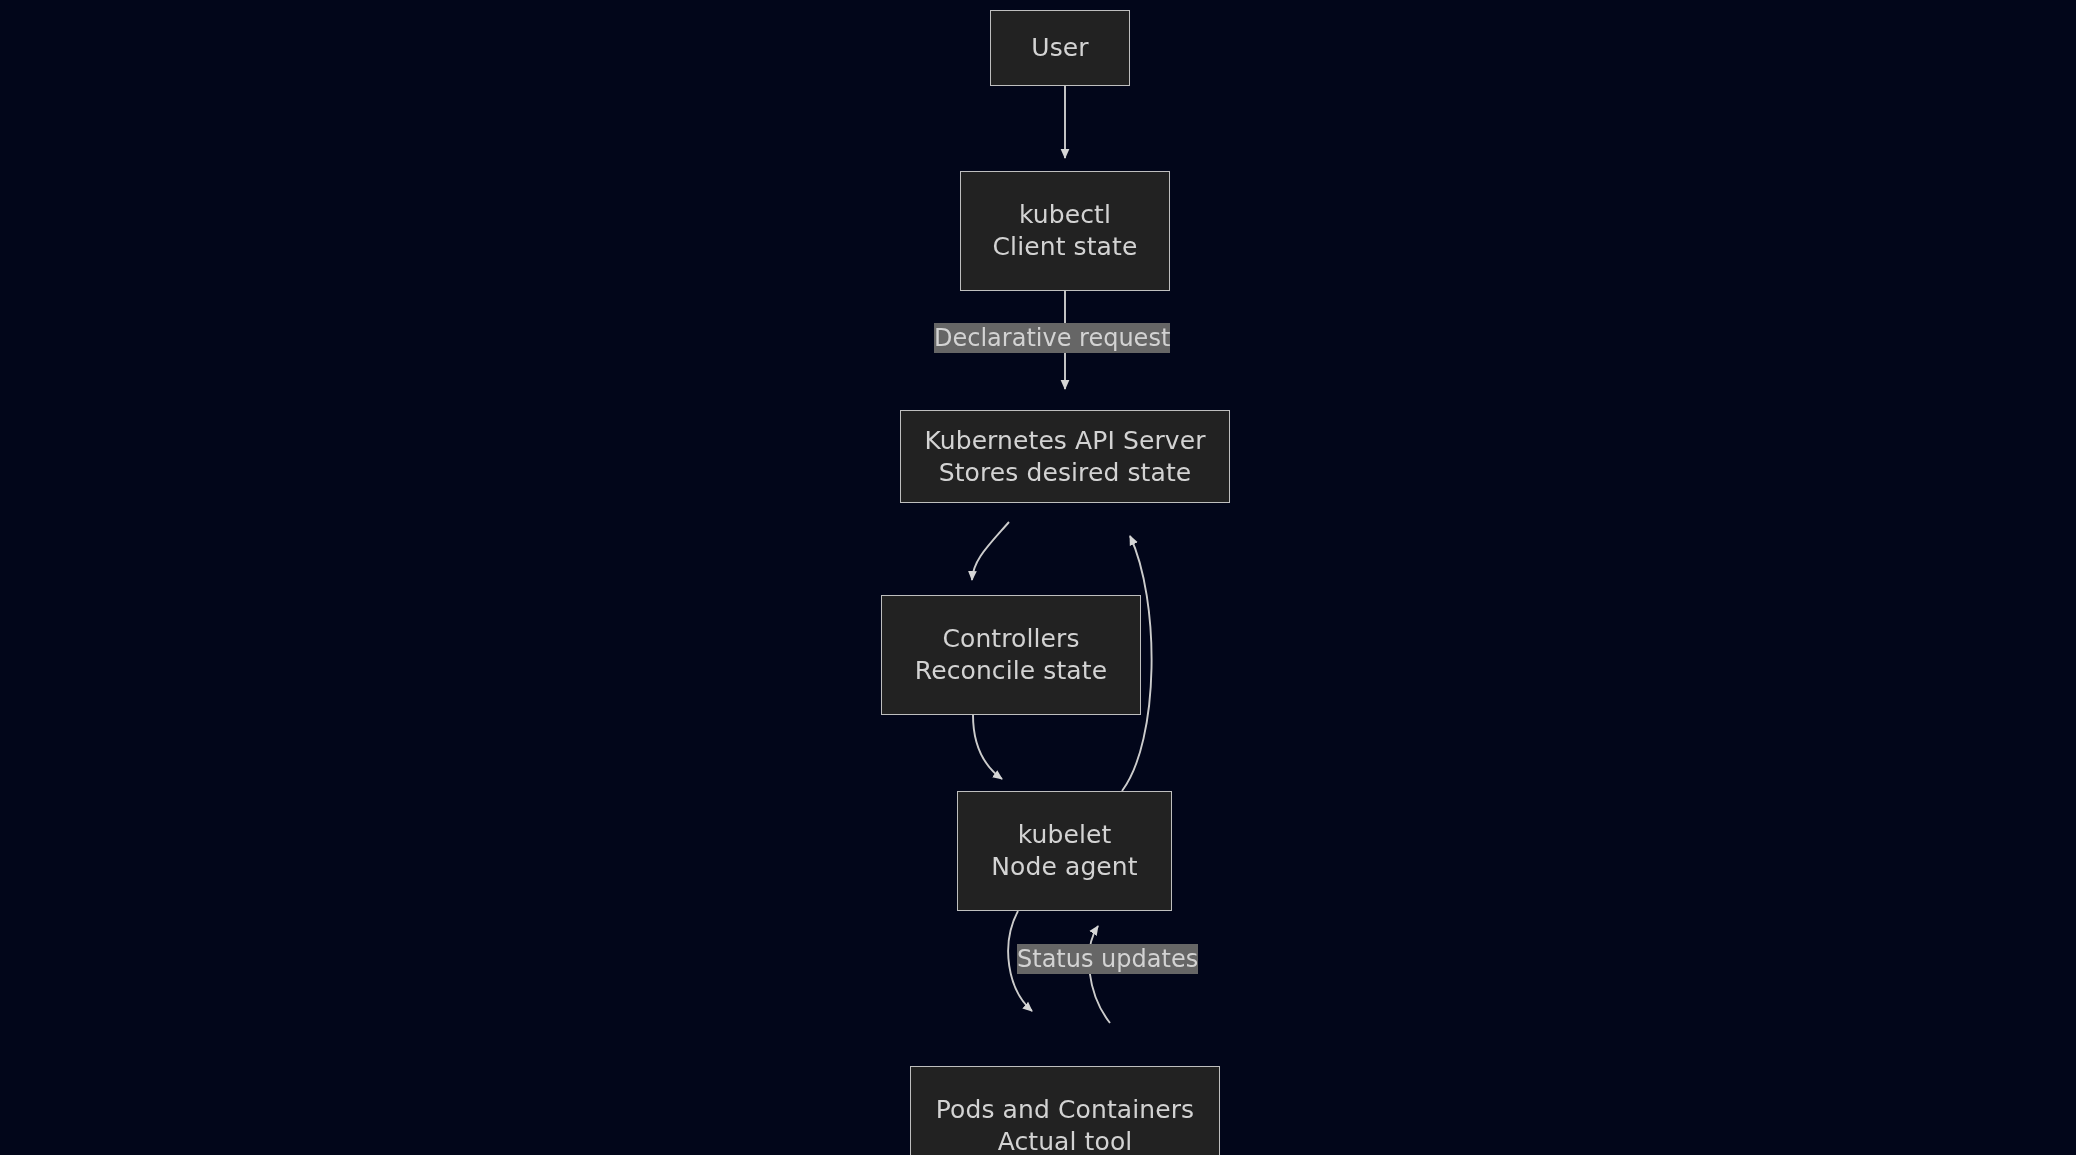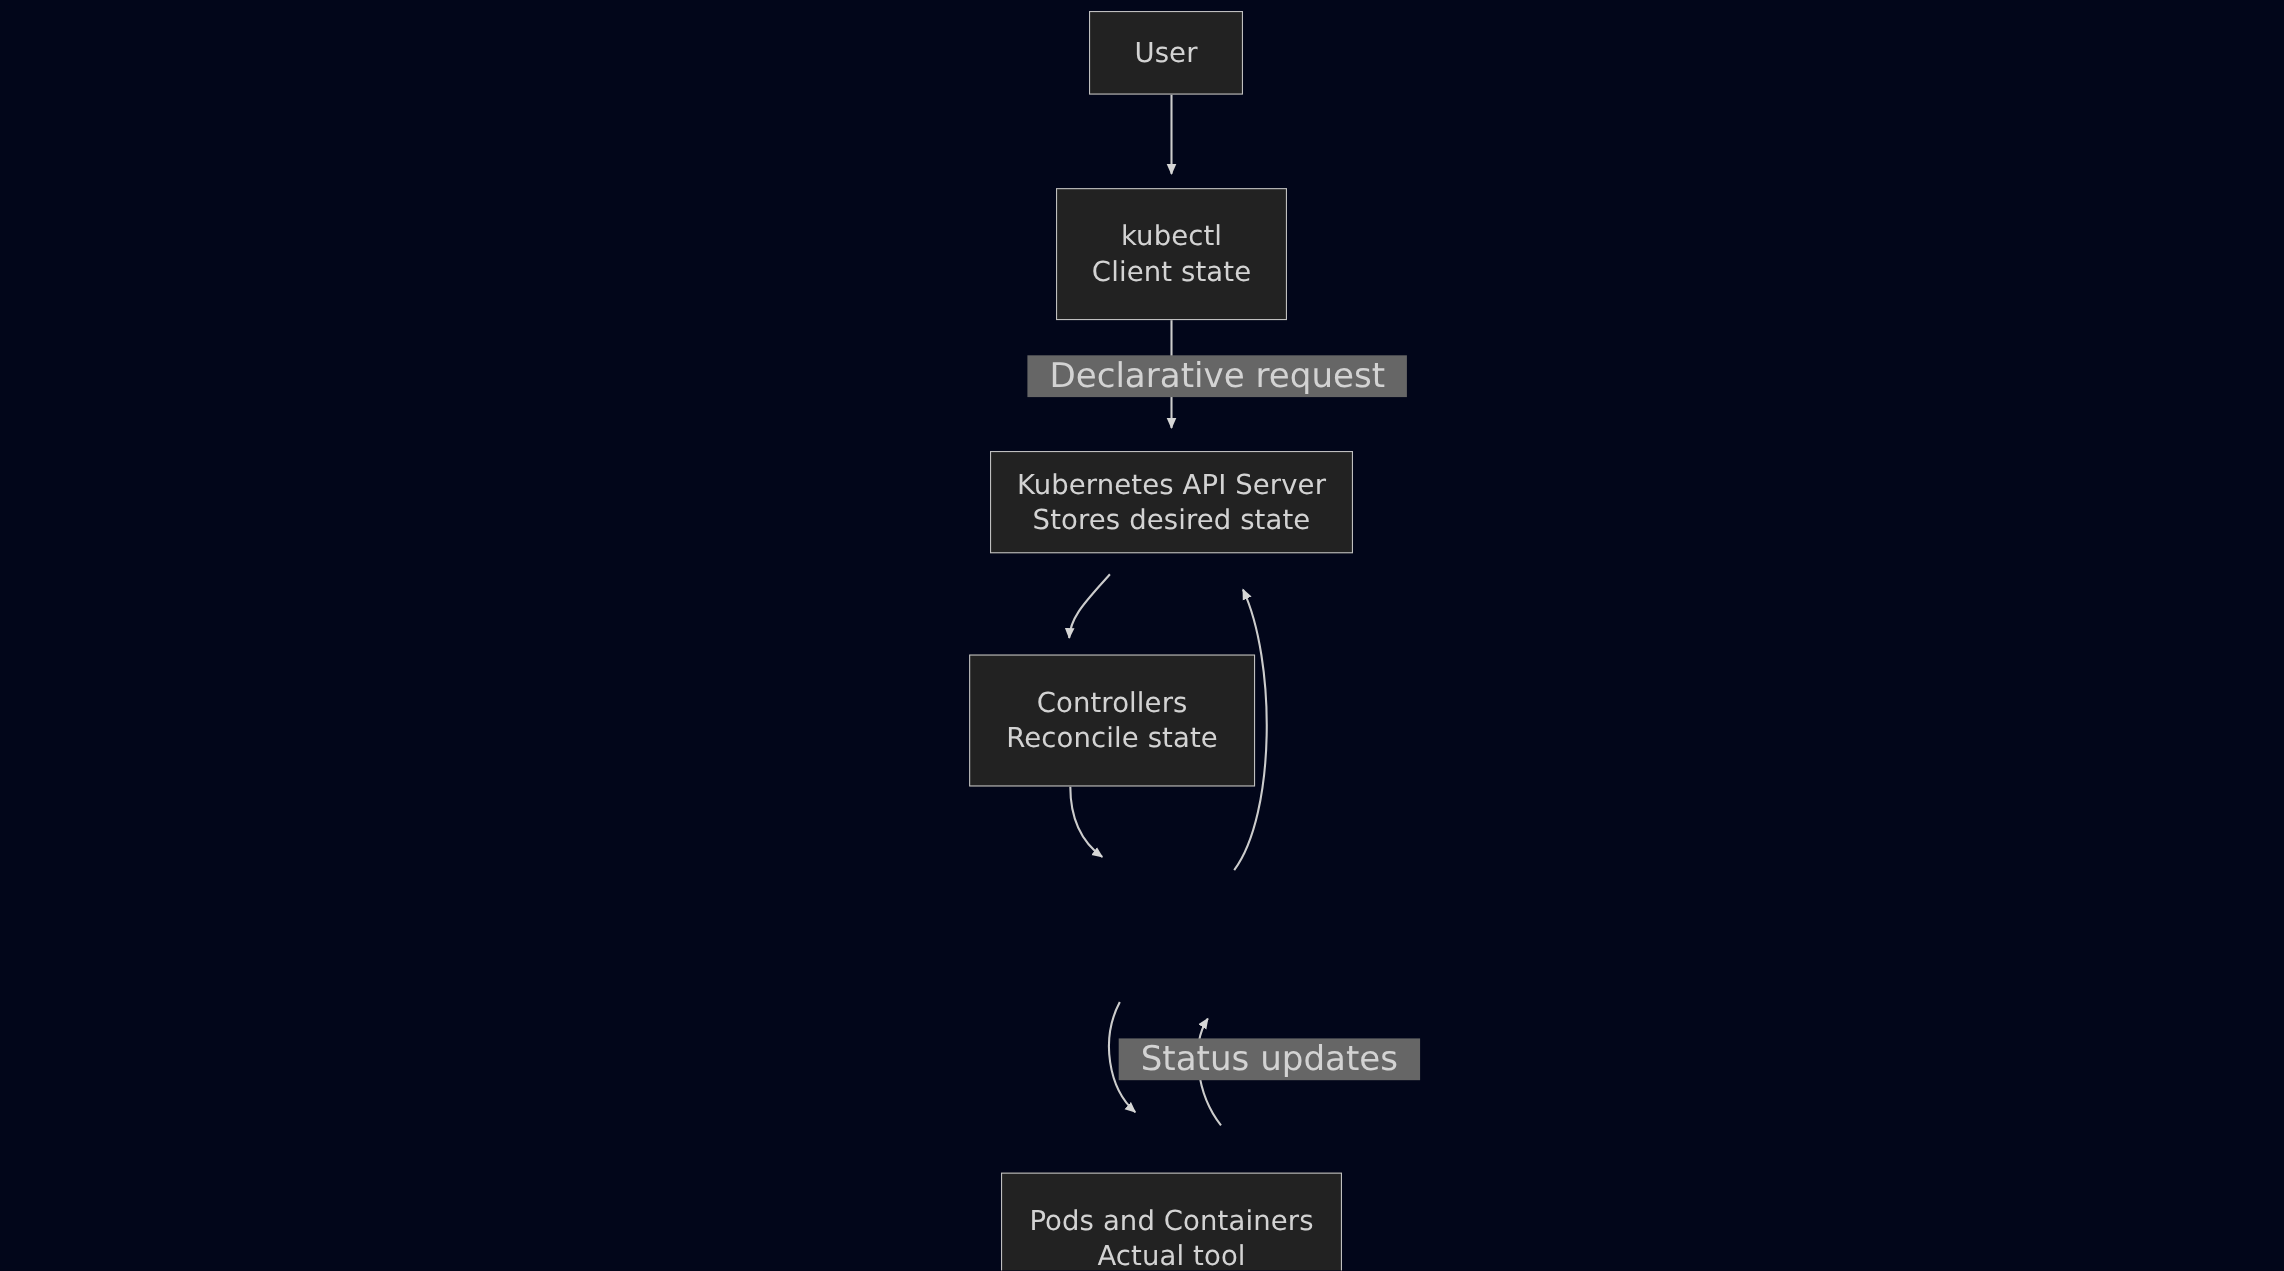--- a/index.html
+++ b/index.html
@@ -44,23 +44,23 @@
   }
   .node .ln {
     display: block;
     padding: 2px 0;
     white-space: nowrap;
   }
   .edge-label {
     position: absolute;
     background: #666666;
     color: #d3d3d3;
-    font-size: 31px;
+    font-size: 24px;
     line-height: 1.1;
-    padding: 2px 20px;
+    padding: 2px 0;
     white-space: nowrap;
     box-sizing: border-box;
   }
 </style>
 </head>
 <body>
 
 <div id="canvas">
 
   <svg id="edges" viewBox="0 0 2076 1155">
@@ -111,20 +111,24 @@
   <div class="node" style="left:900px; top:410px; width:330px; height:93px;">
     <span class="ln">Kubernetes API Server</span>
     <span class="ln">Stores desired state</span>
   </div>
 
   <div class="node" style="left:845px; top:595px; width:260px; height:120px;margin-left:36px;">
     <span class="ln">Controllers</span>
     <span class="ln">Reconcile state</span>
   </div>
 
+  <div class="node" style="left:957px; top:791px; width:215px; height:120px;">
+    <span class="ln">kubelet</span>
+    <span class="ln">Node agent</span>
+  </div>
 
   <div class="node" style="left:910px; top:1066px; width:310px; height:120px;">
     <span class="ln">Pods and Containers</span>
     <span class="ln">Actual tool</span>
   </div>
 
   <div class="edge-label" style="left:934px; top:323px;">Declarative request</div>
 
   <div class="edge-label" style="left:1017px; top:944px;">Status updates</div>
 

